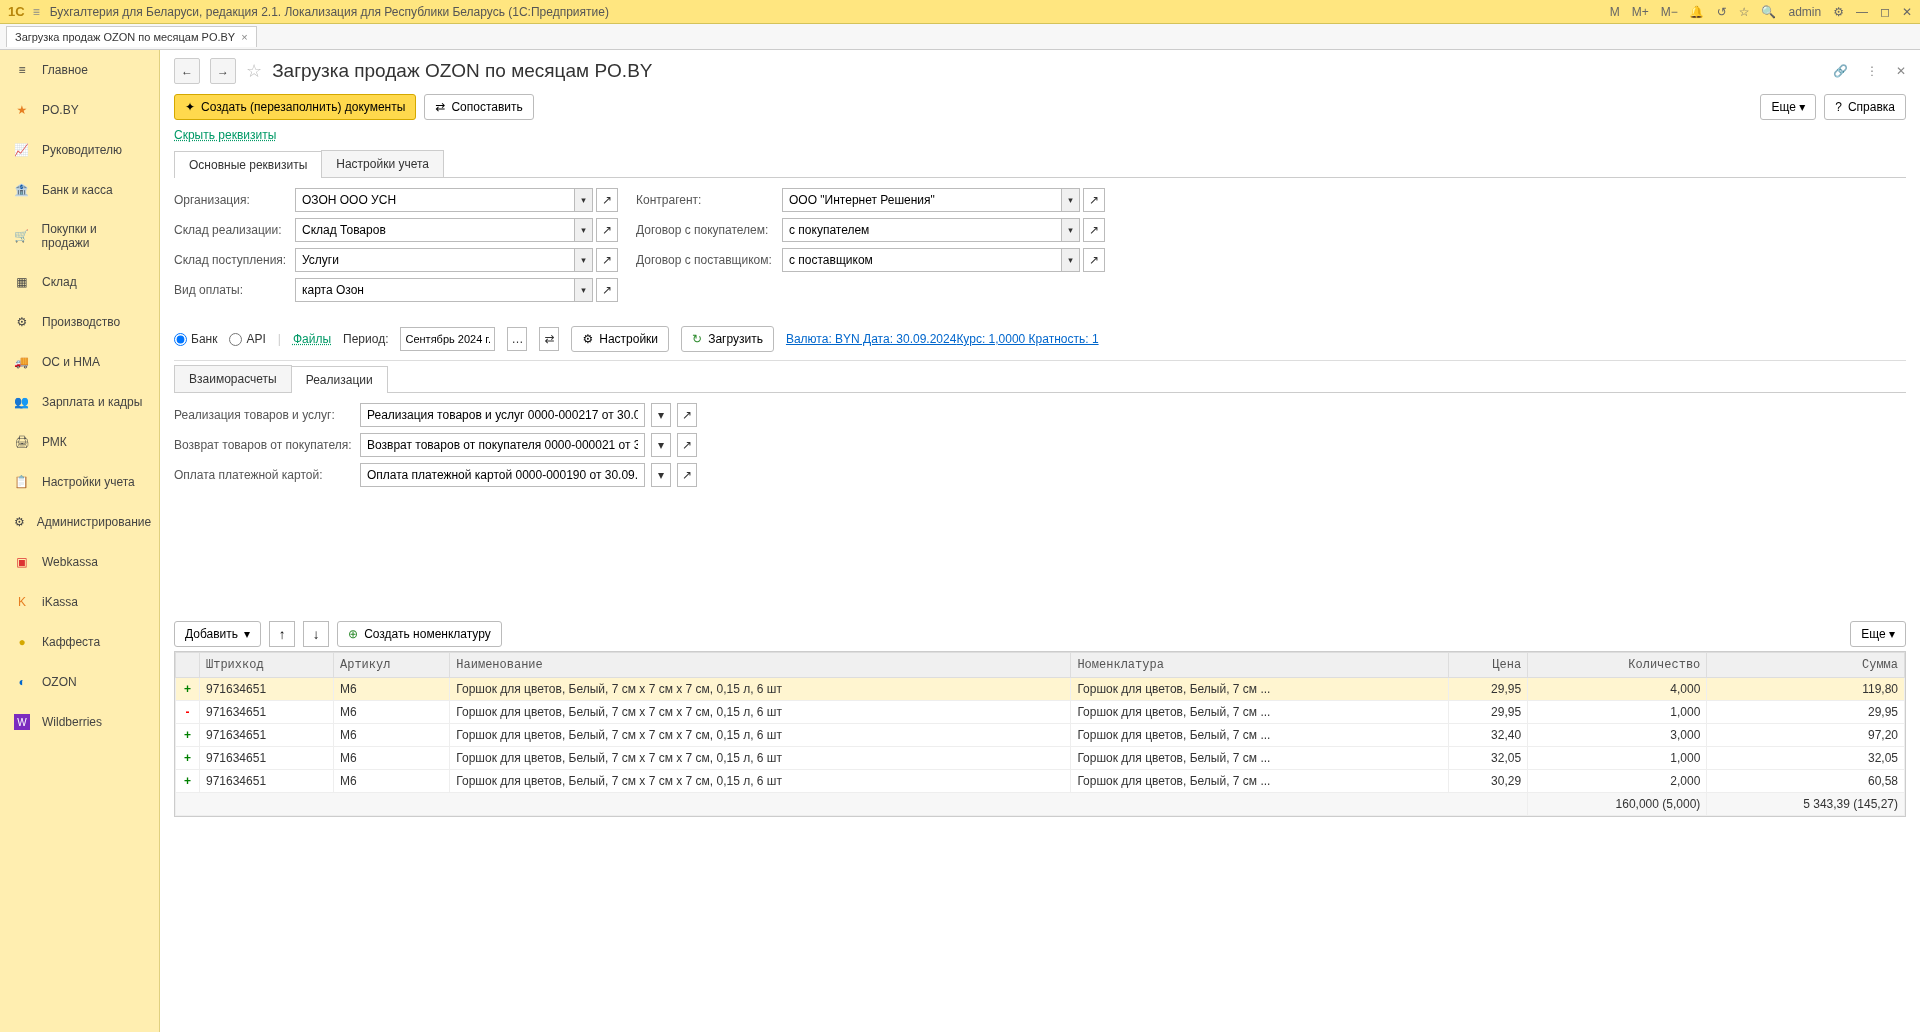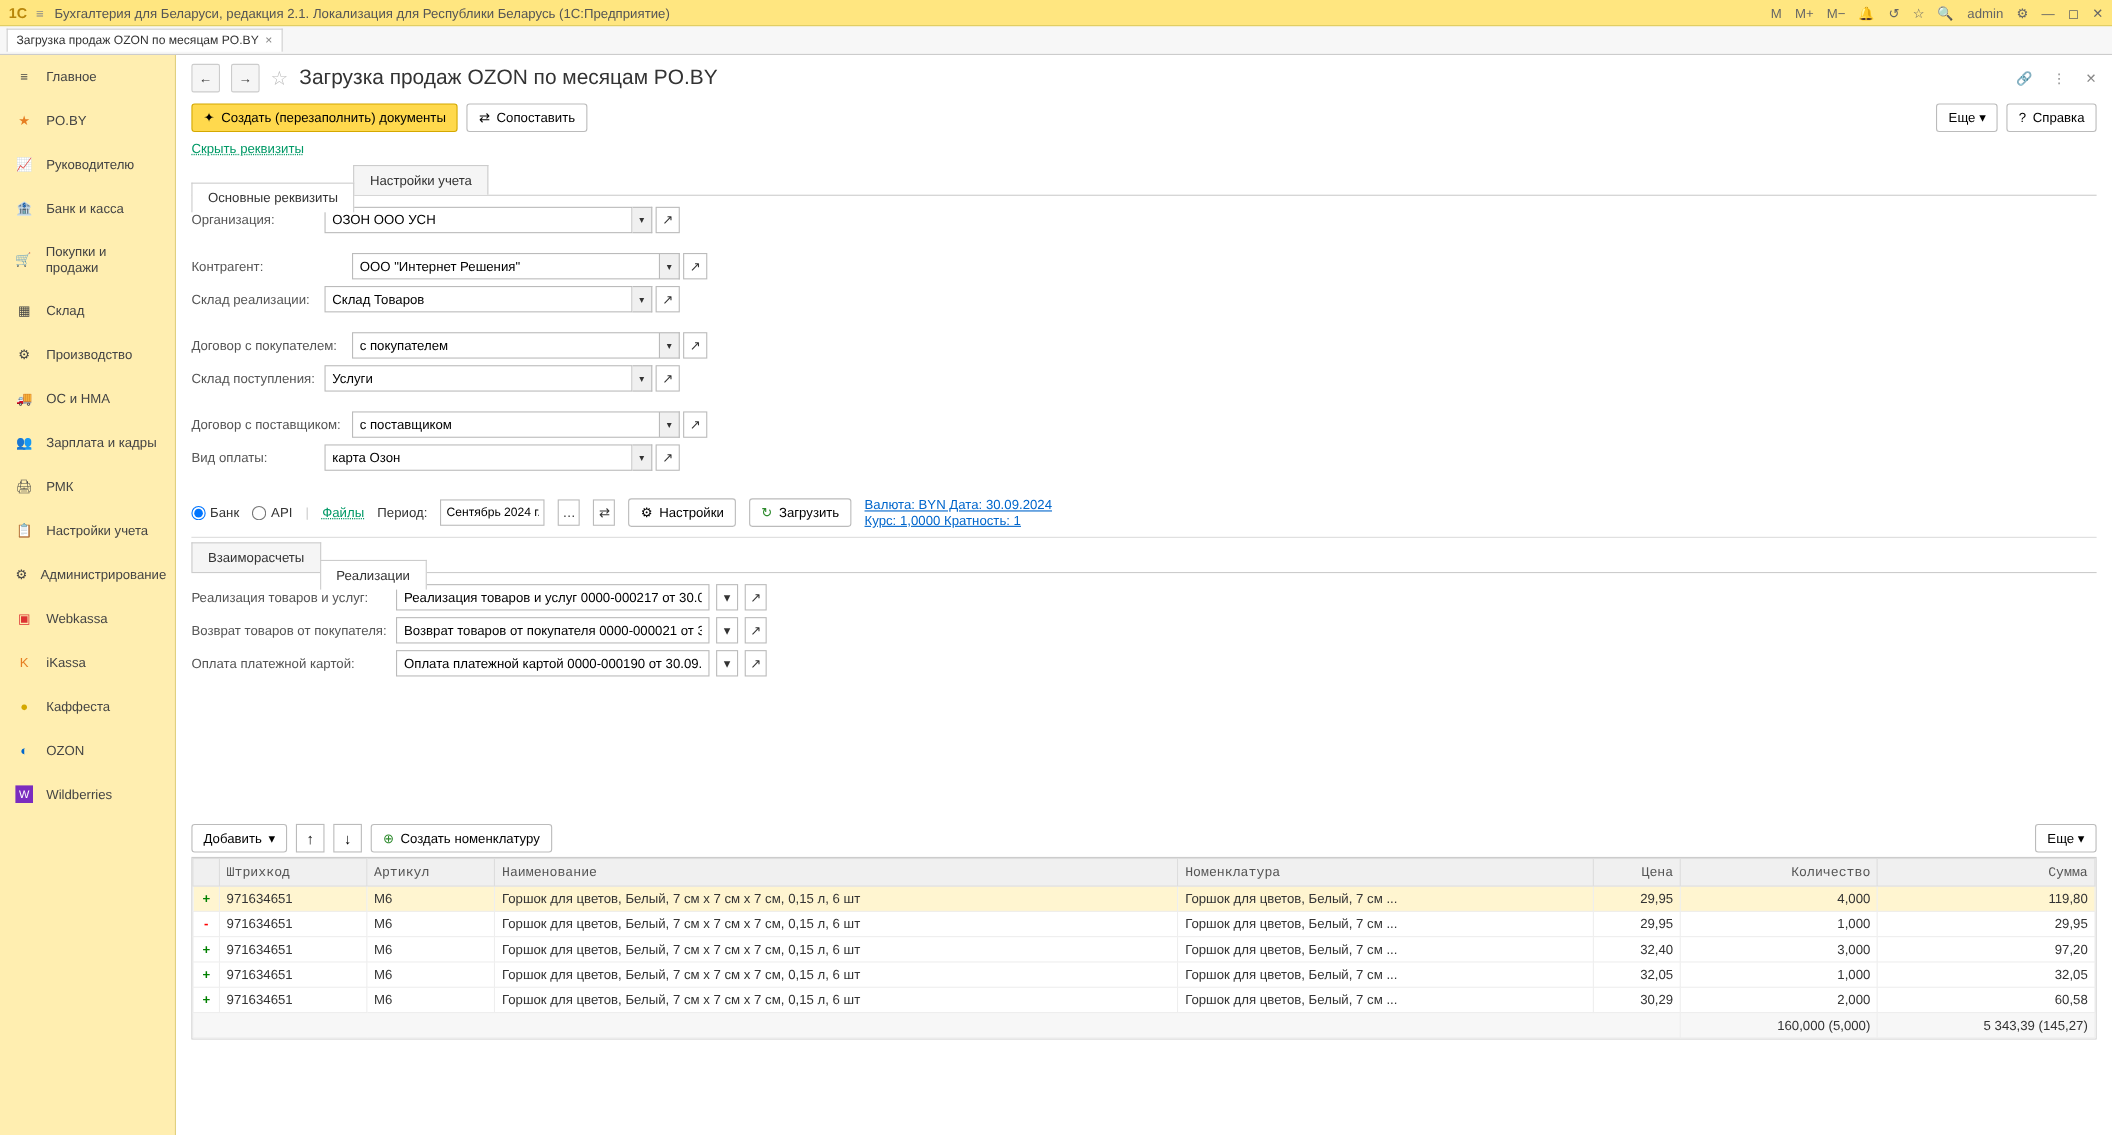--- a/index.html
+++ b/index.html
@@ -34,37 +34,37 @@
 .toolbar-row { display: flex; align-items: center; gap: 8px; margin-bottom: 8px; }
 .btn-primary { background: #ffd94d; border: 1px solid #d4a800; padding: 5px 10px; border-radius: 3px; cursor: pointer; display: flex; align-items: center; gap: 6px; font-size: 12px; }
 .btn-secondary { background: #fff; border: 1px solid #bbb; padding: 5px 10px; border-radius: 3px; cursor: pointer; display: flex; align-items: center; gap: 6px; font-size: 12px; }
 .btn-more { background: #fff; border: 1px solid #bbb; padding: 5px 10px; border-radius: 3px; cursor: pointer; font-size: 12px; }
 .spacer { flex: 1; }
 
 .link { color: #009966; text-decoration: underline dotted; cursor: pointer; font-size: 12px; }
 
 .tabs { display: flex; border-bottom: 1px solid #ccc; margin-top: 8px; }
 .tabs .t { padding: 6px 14px; border: 1px solid #ccc; border-bottom: none; background: #f5f5f5; cursor: pointer; font-size: 12px; margin-right: -1px; }
-.tabs .t.active { background: #fff; position: relative; top: 16px; }
+.tabs .t.active { background: #fff; position: relative; top: 1px; }
 
 .form-panel { padding: 10px 0; }
-.form-row { display: flex; align-items: flex-start; gap: 18px; margin-bottom: 6px; flex-direction: column; }
+.form-row { display: flex; align-items: center; gap: 18px; margin-bottom: 6px; }
 .form-field { display: flex; align-items: center; gap: 6px; }
 .form-field label { width: 115px; color: #555; font-size: 12px; }
 .form-field.wide label { width: 140px; }
 .input-combo { display: flex; align-items: center; }
 .input-combo input { height: 24px; border: 1px solid #bbb; padding: 0 6px; font-size: 12px; width: 280px; }
 .input-combo .dd { width: 18px; height: 24px; border: 1px solid #bbb; border-left: none; background: #f0f0f0; display: flex; align-items: center; justify-content: center; cursor: pointer; font-size: 9px; }
 .input-combo .open { width: 22px; height: 24px; border: 1px solid #bbb; border-left: none; background: #fff; display: flex; align-items: center; justify-content: center; cursor: pointer; margin-left: 3px; border-left: 1px solid #bbb; }
 
 .action-row { display: flex; align-items: center; gap: 12px; padding: 8px 0; border-bottom: 1px solid #ddd; margin-bottom: 4px; flex-wrap: wrap; }
 .radio-lbl { display: flex; align-items: center; gap: 4px; font-size: 12px; }
 .period-input { height: 24px; width: 95px; border: 1px solid #bbb; padding: 0 4px; font-size: 11px; }
 .small-sq { width: 20px; height: 24px; border: 1px solid #bbb; background: #fff; cursor: pointer; display: inline-flex; align-items: center; justify-content: center; }
-.link-stack { display: flex; flex-direction: column; }
+.link-stack { display: flex; flex-direction: row; }
 .link-stack a { color: #0066cc; text-decoration: underline; font-size: 12px; cursor: pointer; }
 
 .doc-field-row { display: flex; align-items: center; margin-bottom: 6px; gap: 6px; }
 .doc-field-row label { width: 180px; font-size: 12px; color: #555; }
 .doc-field-row input { height: 24px; border: 1px solid #bbb; padding: 0 6px; font-size: 12px; width: 285px; }
 
 .table-toolbar { display: flex; align-items: center; gap: 8px; margin-top: 8px; margin-bottom: 4px; }
 .icon-btn { width: 26px; height: 26px; border: 1px solid #bbb; background: #fff; cursor: pointer; display: flex; align-items: center; justify-content: center; }
 
 .grid { border: 1px solid #ccc; }

